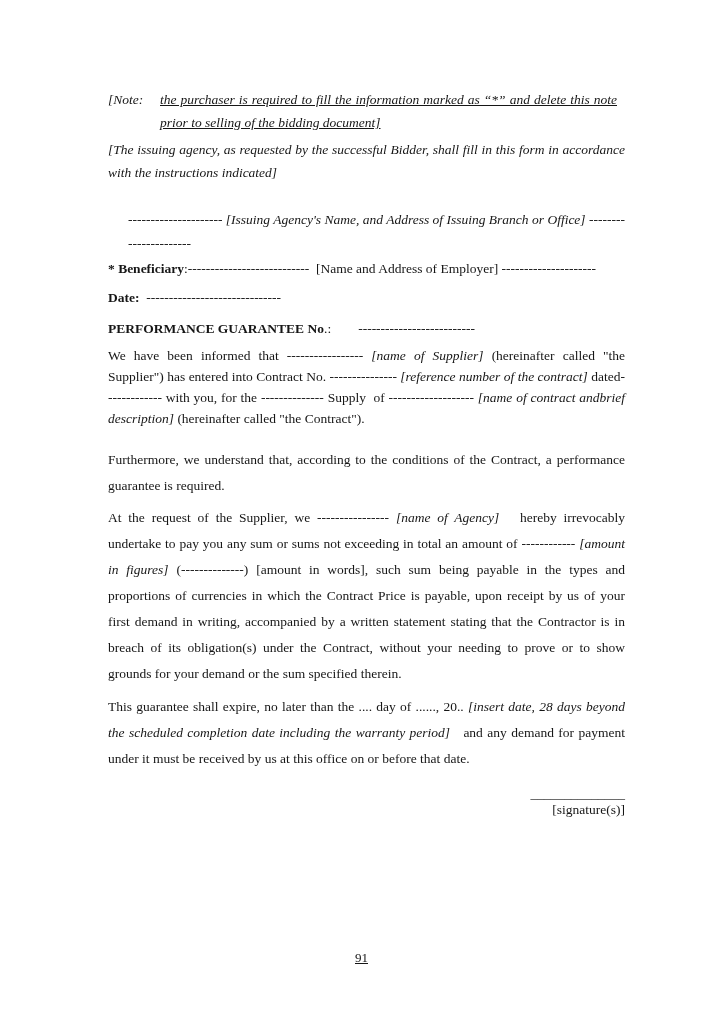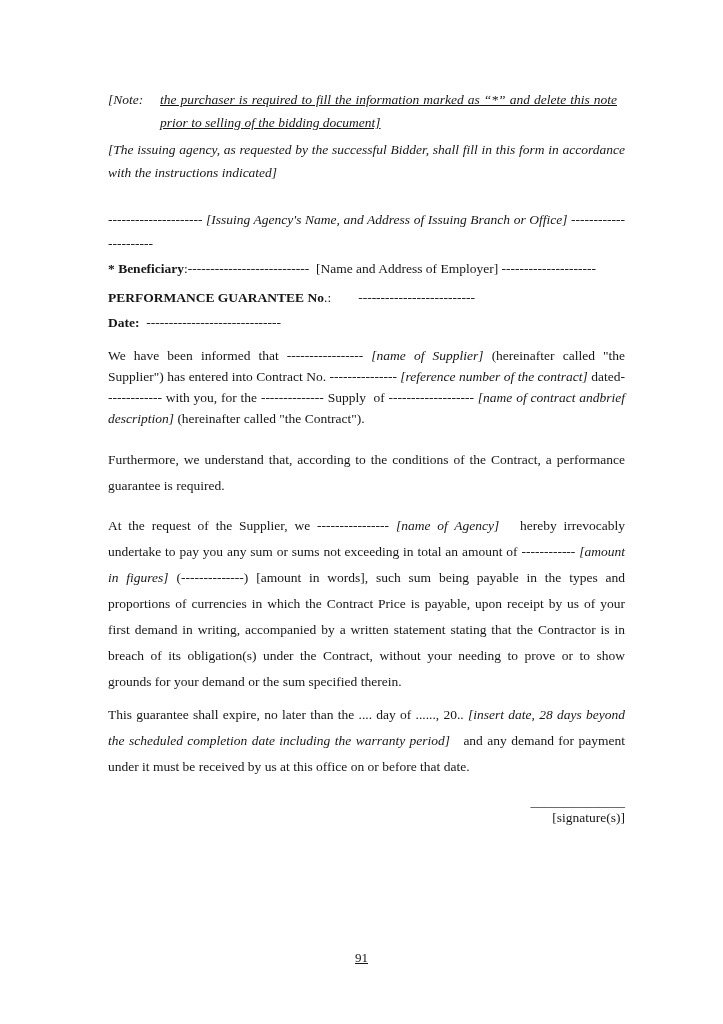--- a/index.html
+++ b/index.html
@@ -51,35 +51,36 @@
     text-decoration: underline;
   }
   .p-italic-note {
     font-style: italic;
     line-height: 23px;
     margin-bottom: 24px;
   }
   .p-agency-line {
     line-height: 24px;
     margin-bottom: 4px;
+    margin-left: 20px;
   }
   .p-single {
     line-height: 17px;
     text-align: left;
   }
   .p-beneficiary { margin-bottom: 12px; }
   .p-date { margin-bottom: 14px; }
   .p-guarantee-no { margin-bottom: 8px; }
   .p-informed {
     line-height: 21px;
     margin-bottom: 18px;
   }
   .p-furthermore {
     line-height: 26px;
-    margin-bottom: 14px;
+    margin-bottom: 6px;
   }
   .p-request {
     line-height: 26px;
     margin-bottom: 7px;
   }
   .p-expiry {
     line-height: 26px;
     margin-bottom: 12px;
   }
   .signature-block {
@@ -107,23 +108,23 @@
     <span class="note-label">[Note:</span>
     <span class="note-body"><span style="font-style: italic;">the purchaser is required to fill the information marked as “*” and delete this note prior to selling of the bidding document]</span></span>
   </div>
 
   <p class="para p-italic-note"><span style="font-style: italic;">[The issuing agency, as requested by the successful Bidder, shall fill in this form in accordance with the instructions indicated]</span></p>
 
   <p class="para p-agency-line"><span>--------------------- </span><span style="font-style: italic;">[Issuing Agency's Name, and Address of Issuing Branch or Office]</span><span> ----------------------</span></p>
 
   <p class="para p-single p-beneficiary"><span style="font-weight: bold;">* Beneficiary</span><span>:---------------------------&nbsp; [Name and Address of Employer] ---------------------</span></p>
 
+  <p class="para p-single p-date"><span style="font-weight: bold;">Date:</span><span>&nbsp; ------------------------------</span></p>
+
   <p class="para p-single p-guarantee-no"><span style="font-weight: bold;">PERFORMANCE GUARANTEE No</span><span>.:</span><span>&nbsp;&nbsp;&nbsp;&nbsp;&nbsp;&nbsp;&nbsp; --------------------------</span></p>
-
-  <p class="para p-single p-date"><span style="font-weight: bold;">Date:</span><span>&nbsp; ------------------------------</span></p>
 
   <p class="para p-informed"><span>We have been informed that ----------------- </span><span style="font-style: italic;">[name of Supplier]</span><span> (hereinafter called "the Supplier") has entered into Contract No. --------------- </span><span style="font-style: italic;">[reference number of the contract]</span><span> dated------------- with you, for the -------------- Supply&nbsp; of ------------------- </span><span style="font-style: italic;">[name of contract andbrief description]</span><span> (hereinafter called "the Contract").</span></p>
 
   <p class="para p-furthermore"><span>Furthermore, we understand that, according to the conditions of the Contract, a performance guarantee is required.</span></p>
 
   <p class="para p-request"><span>At the request of the Supplier, we ---------------- </span><span style="font-style: italic;">[name of Agency]</span><span>&nbsp;&nbsp; hereby irrevocably undertake to pay you any sum or sums not exceeding in total an amount of ------------ </span><span style="font-style: italic;">[amount in figures]</span><span> (--------------) [amount in words], such sum being payable in the types and proportions of currencies in which the Contract Price is payable, upon receipt by us of your first demand in writing, accompanied by a written statement stating that the Contractor is in breach of its obligation(s) under the Contract, without your needing to prove or to show grounds for your demand or the sum specified therein.</span></p>
 
   <p class="para p-expiry"><span>This guarantee shall expire, no later than the .... day of ......, 20.. </span><span style="font-style: italic;">[insert date, 28 days beyond the scheduled completion date including the warranty period]</span><span>&nbsp;&nbsp; and any demand for payment under it must be received by us at this office on or before that date.</span></p>
 
   <p class="signature-block"><span>______________</span><br><span>[signature(s)]</span></p>

